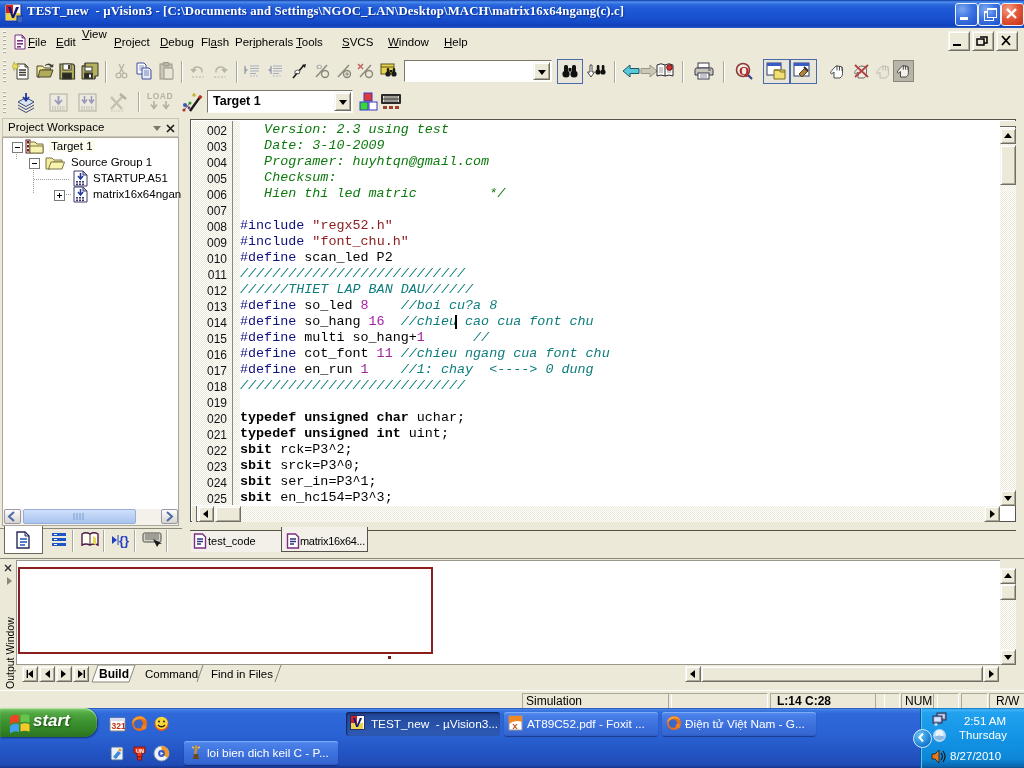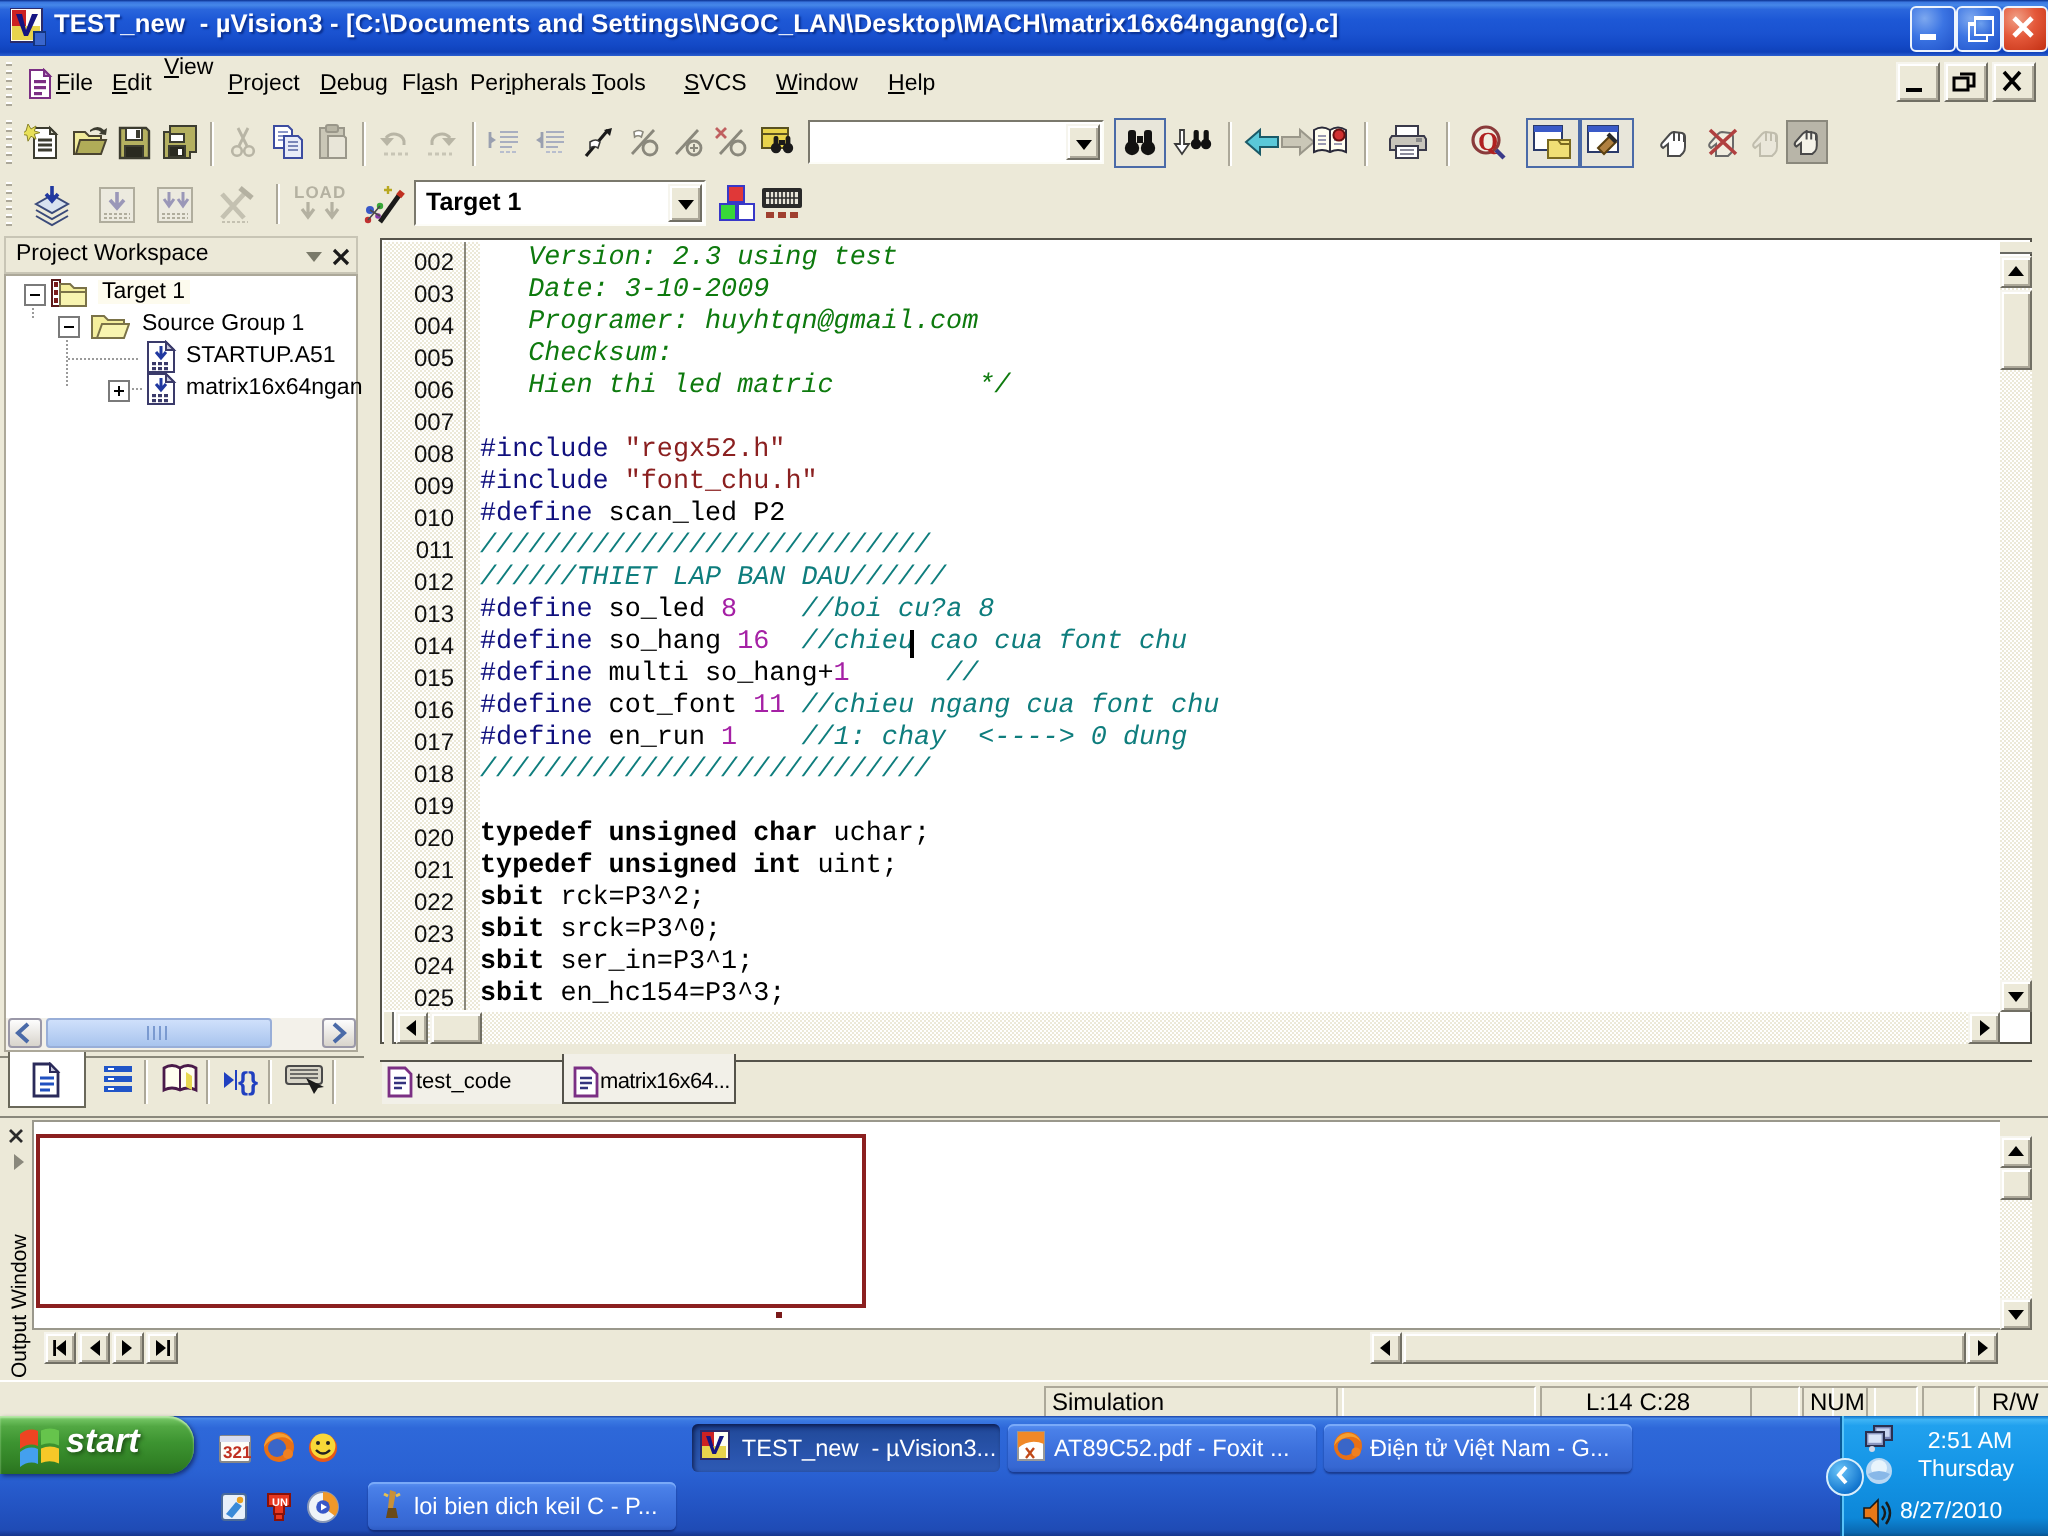--- a/index.html
+++ b/index.html
@@ -26,21 +26,21 @@
 <div class="ab" id="titlebar" style="left:0;top:0;width:1024px;height:28px;background:linear-gradient(180deg,#0a2f8e 0%,#3a77e0 4%,#4687e8 9%,#2a66dc 17%,#1d58d6 35%,#1a52d0 60%,#1349c6 80%,#0f41ba 93%,#2b5fd0 100%);">
   <div class="ab" style="left:5px;top:4px;width:18px;height:19px;">
     <svg width="18" height="19" viewBox="0 0 18 19">
       <rect x="0" y="0" width="16" height="17" fill="#fffef6" stroke="#2b2b6b"></rect>
       <rect x="1" y="1" width="7" height="8" fill="#cc2222"></rect>
       <rect x="1" y="9" width="14" height="7" fill="#e8d44c"></rect>
       <path d="M3 3 L7 14 L9 14 L14 3 L11 3 L8 11 L6 3 Z" fill="#151580"></path>
       <rect x="12" y="12" width="6" height="7" fill="#3a66cc" stroke="#13347e"></rect>
     </svg>
   </div>
-  <div class="ab" style="left:27px;top:4px;color:#ffffff;font-size:12.8px;font-weight:bold;letter-spacing:0.1px;text-shadow:1px 1px 1px #0a2f8e;white-space:nowrap;">TEST_new&nbsp; - µVision3 - [C:\Documents and Settings\NGOC_LAN\Desktop\MACH\matrix16x64ngang(c).c]</div>
+  <div class="ab" style="left:27px;top:4px;color:#ffffff;font-size:12.8px;font-weight:bold;letter-spacing:0.1px;text-shadow:1px 1px 1px #0a2f8e;white-space:nowrap;font-family:Liberation Serif, serif;">TEST_new&nbsp; - µVision3 - [C:\Documents and Settings\NGOC_LAN\Desktop\MACH\matrix16x64ngang(c).c]</div>
   <div class="ab" style="left:955px;top:3px;width:21px;height:21px;border-radius:3px;border:1px solid #eef4fd;background:radial-gradient(circle at 30% 25%,#7da8ef 0%,#3b74e3 45%,#1f51c8 100%);">
       <div class="ab" style="left:4px;top:13px;width:8px;height:3px;background:#fff;"></div>
     </div>
   <div class="ab" style="left:978px;top:3px;width:21px;height:21px;border-radius:3px;border:1px solid #eef4fd;background:radial-gradient(circle at 30% 25%,#7da8ef 0%,#3b74e3 45%,#1f51c8 100%);">
       <div class="ab" style="left:5px;top:7px;width:8px;height:7px;border:1px solid #fff;border-top-width:2px;"></div>
       <div class="ab" style="left:8px;top:4px;width:8px;height:7px;border:1px solid #fff;border-top-width:2px;background:radial-gradient(circle at 30% 25%,#6da0ee,#2a62d8);"></div>
     </div>
   <div class="ab" style="left:1001px;top:3px;width:21px;height:21px;border-radius:3px;border:1px solid #eef4fd;background:radial-gradient(circle at 30% 25%,#f0a086 0%,#e4583a 45%,#c33013 100%);">
       <svg width="19" height="19">
         <path d="M5 5 L14 14 M14 5 L5 14" stroke="#fff" stroke-width="2.4"></path>
@@ -765,40 +765,50 @@
           <path d="M9 7 l-5 -4 v8 z" fill="#000"></path>
         </svg>
       </div>
     <div class="ab csb" style="left:57px;top:1px;width:16px;height:16px;box-sizing:border-box;">
         <svg width="14" height="14">
           <path d="M9 7 l-5 -4 v8 z" fill="#000"></path>
           <rect x="9.6" y="3" width="1.4" height="8" fill="#000"></rect>
         </svg>
       </div>
 
+    <div class="ab" style="left:74px;top:0px;width:250px;height:19px;">
+      <svg width="250" height="19">
+        <path d="M8 0 L45 0 L39 17 L2 17 Z" fill="#fdfcf8" stroke="#8a887c"></path>
+        <path d="M107 17 L113 0" stroke="#8a887c"></path>
+        <path d="M185 17 L191 0" stroke="#8a887c"></path>
+        <text x="9" y="13" font-size="12" font-weight="bold" font-family="Liberation Sans" fill="#000">Build</text>
+        <text x="55" y="13" font-size="11.5" font-family="Liberation Sans" fill="#000">Command</text>
+        <text x="121" y="13" font-size="11.5" font-family="Liberation Sans" fill="#000">Find in Files</text>
+      </svg>
+    </div>
 
     <div class="ab csb" style="left:669px;top:1px;width:16px;height:16px;box-sizing:border-box;">
         <svg width="14" height="14">
           <path d="M4 7 l5 -4 v8 z" fill="#000"></path>
         </svg>
       </div>
     <div class="ab dither" style="left:685px;top:1px;width:298px;height:16px;"></div>
     <div class="ab csb" style="left:685px;top:1px;width:282px;height:16px;box-sizing:border-box;"></div>
     <div class="ab csb" style="left:967px;top:1px;width:16px;height:16px;box-sizing:border-box;">
         <svg width="14" height="14">
           <path d="M10 7 l-5 -4 v8 z" fill="#000"></path>
         </svg>
       </div>
   </div>
 </div>
 
 <div class="ab" id="statusbar" style="left:0;top:690px;width:1024px;height:18px;background:#ece9d8;border-top:1px solid #fff;font-size:12px;color:#000;">
   <div class="ab" style="left:522px;top:2px;width:142px;height:14px;border:1px solid;border-color:#aca899 #fff #fff #aca899;padding:0 3px;">Simulation</div>
   <div class="ab" style="left:668px;top:2px;width:98px;height:14px;border:1px solid;border-color:#aca899 #fff #fff #aca899;"></div>
-  <div class="ab" style="left:770px;top:2px;width:101px;height:14px;border:1px solid;border-color:#aca899 #fff #fff #aca899;padding:0 22px;">L:14 C:28</div>
+  <div class="ab" style="left:770px;top:2px;width:101px;height:14px;border:1px solid;border-color:#aca899 #fff #fff #aca899;padding:0 6px;font-weight:bold;">L:14 C:28</div>
   <div class="ab" style="left:875px;top:2px;width:23px;height:14px;border:1px solid;border-color:#aca899 #fff #fff #aca899;"></div>
   <div class="ab" style="left:901px;top:2px;width:29px;height:14px;border:1px solid;border-color:#aca899 #fff #fff #aca899;padding:0 3px;">NUM</div>
   <div class="ab" style="left:933px;top:2px;width:24px;height:14px;border:1px solid;border-color:#aca899 #fff #fff #aca899;"></div>
   <div class="ab" style="left:961px;top:2px;width:25px;height:14px;border:1px solid;border-color:#aca899 #fff #fff #aca899;"></div>
   <div class="ab" style="left:989px;top:2px;width:31px;height:14px;border:1px solid;border-color:#aca899 #fff #fff #aca899;padding:0 6px;">R/W</div>
 </div>
 
 <div class="ab" id="taskbar" style="left:0;top:708px;width:1024px;height:60px;background:linear-gradient(180deg,#1941a5 0%,#4a88e8 2%,#3a78e2 4%,#2e68d9 10%,#2a62d4 45%,#2456c6 70%,#1f4bb5 95%,#15358c 100%);">
 
   <div class="ab" style="left:0;top:0px;width:97px;height:29px;border-radius:0 13px 13px 0;background:linear-gradient(180deg,#7ece6e 0%,#52a843 18%,#3d9431 45%,#338427 75%,#2a731f 100%);box-shadow:inset 0 1px 1px #b8e8a8, 1px 1px 2px rgba(0,0,30,0.5);">

